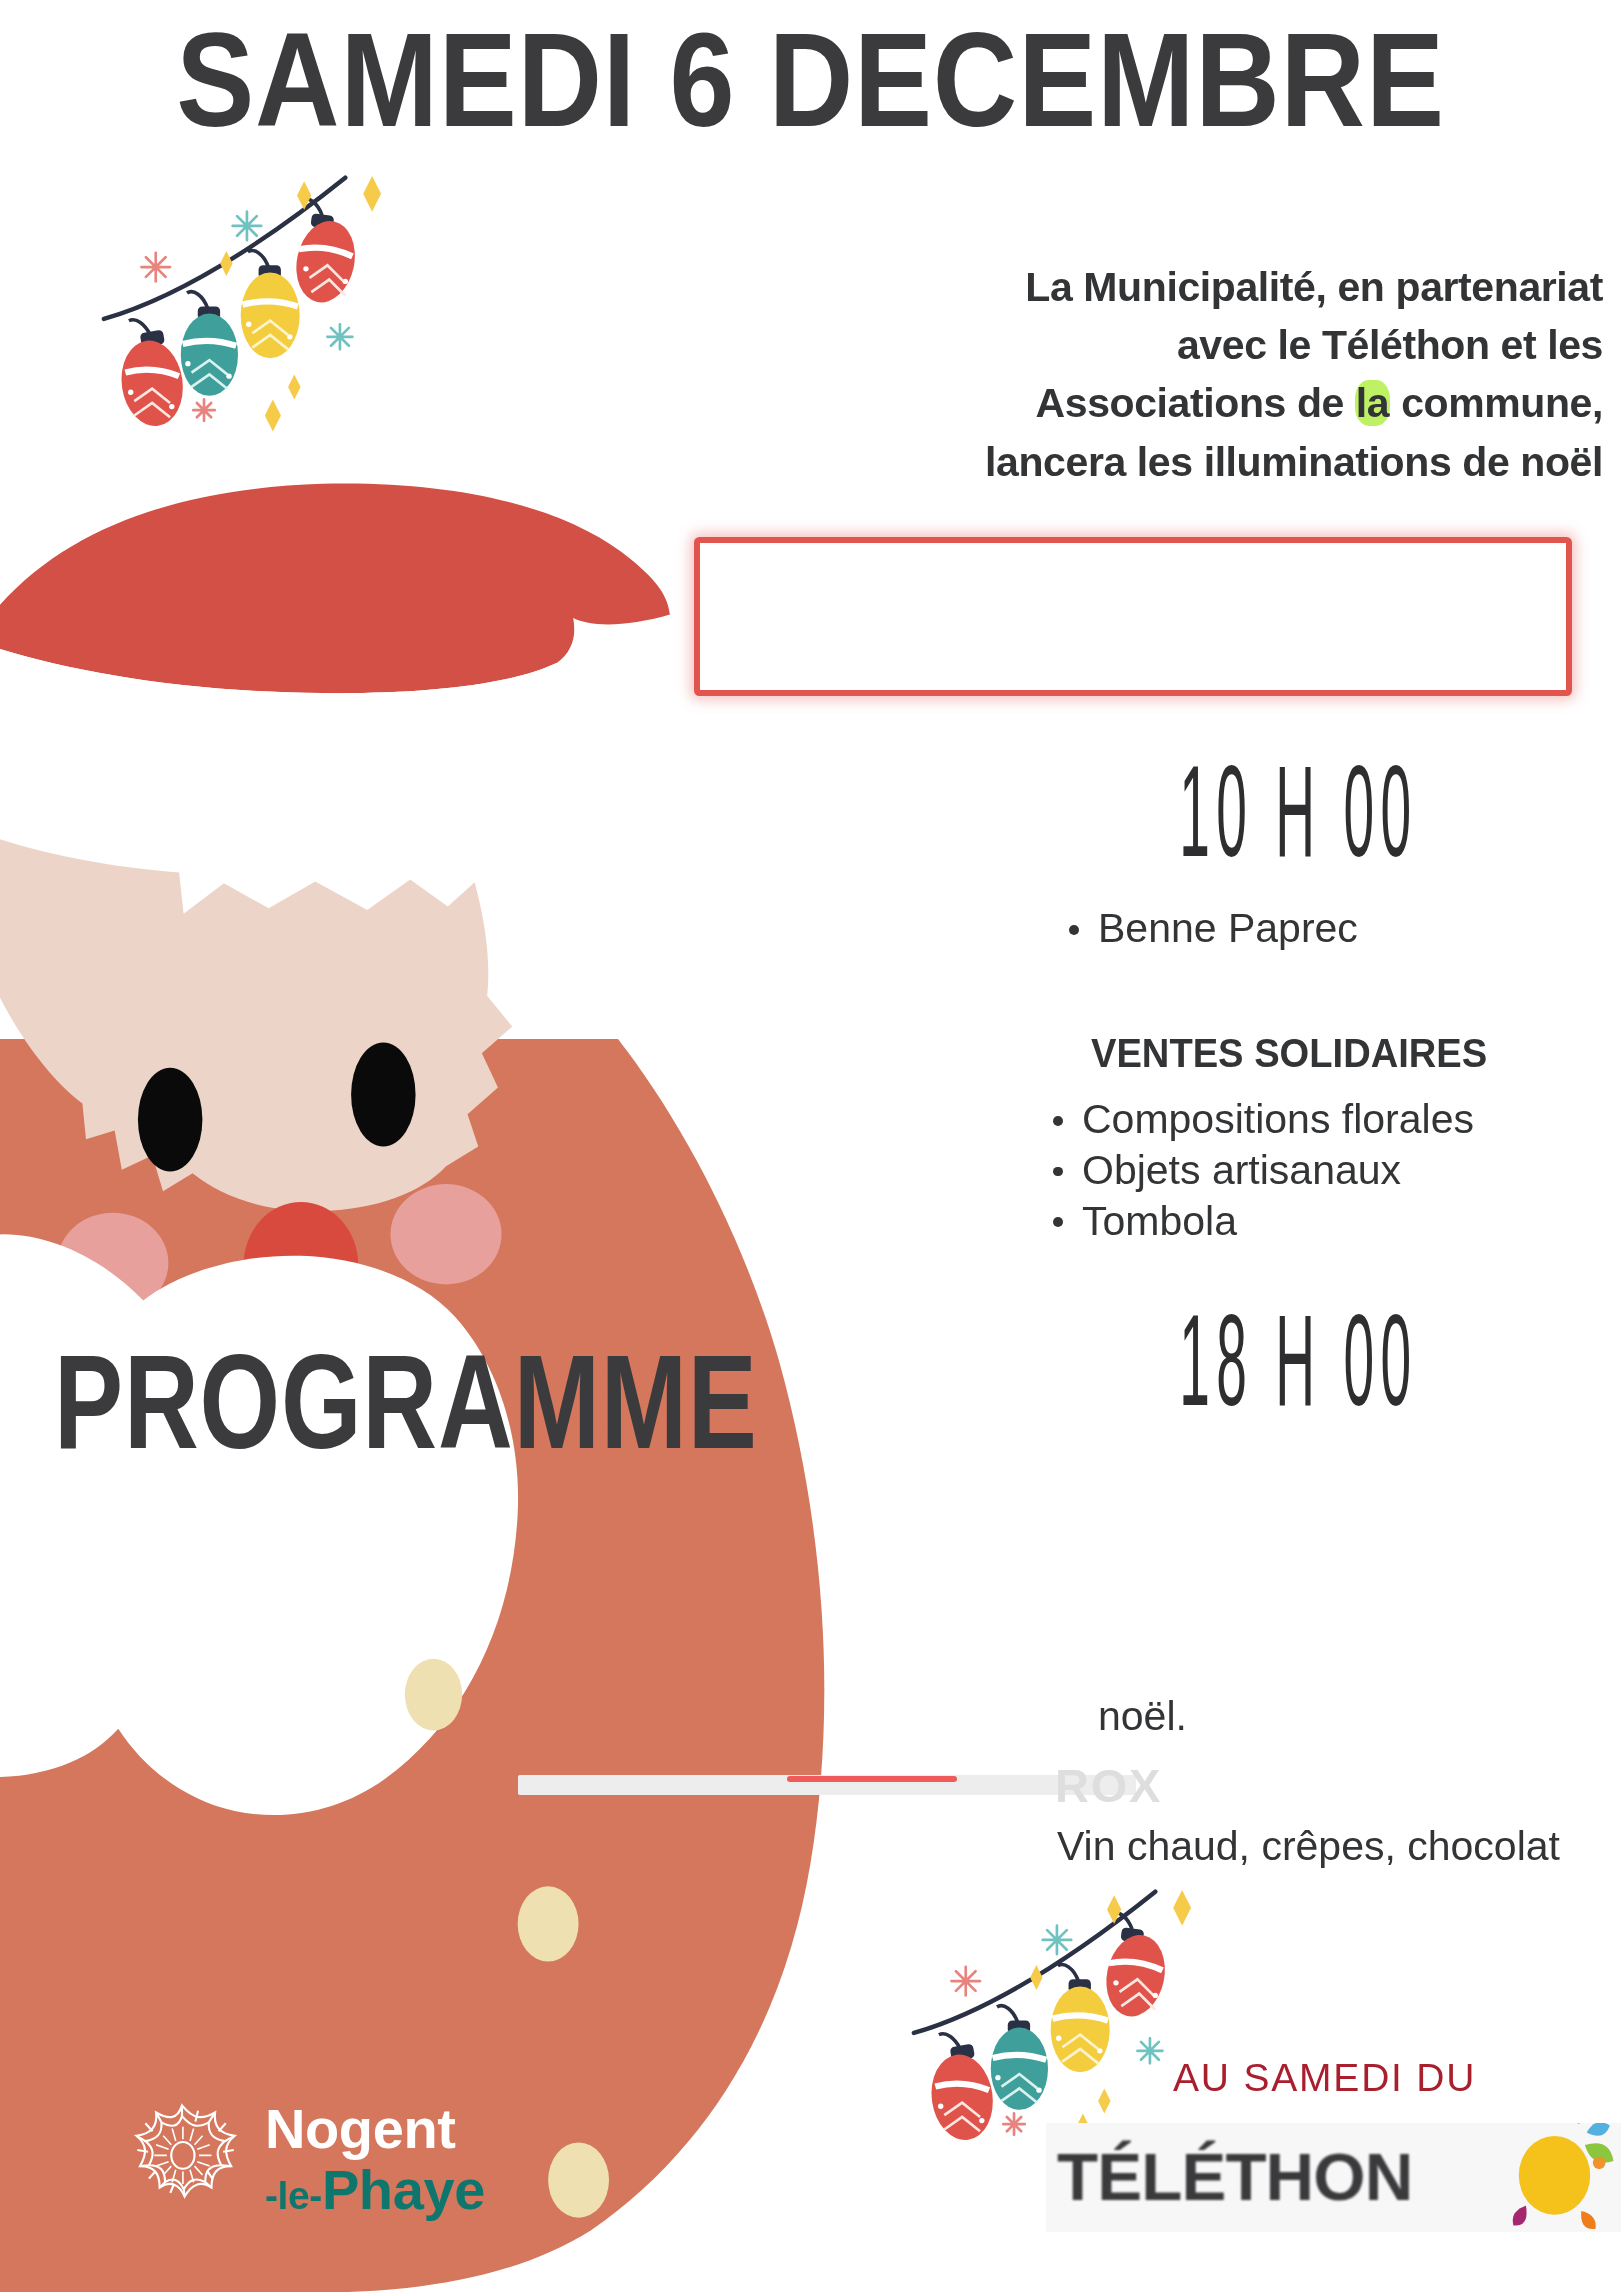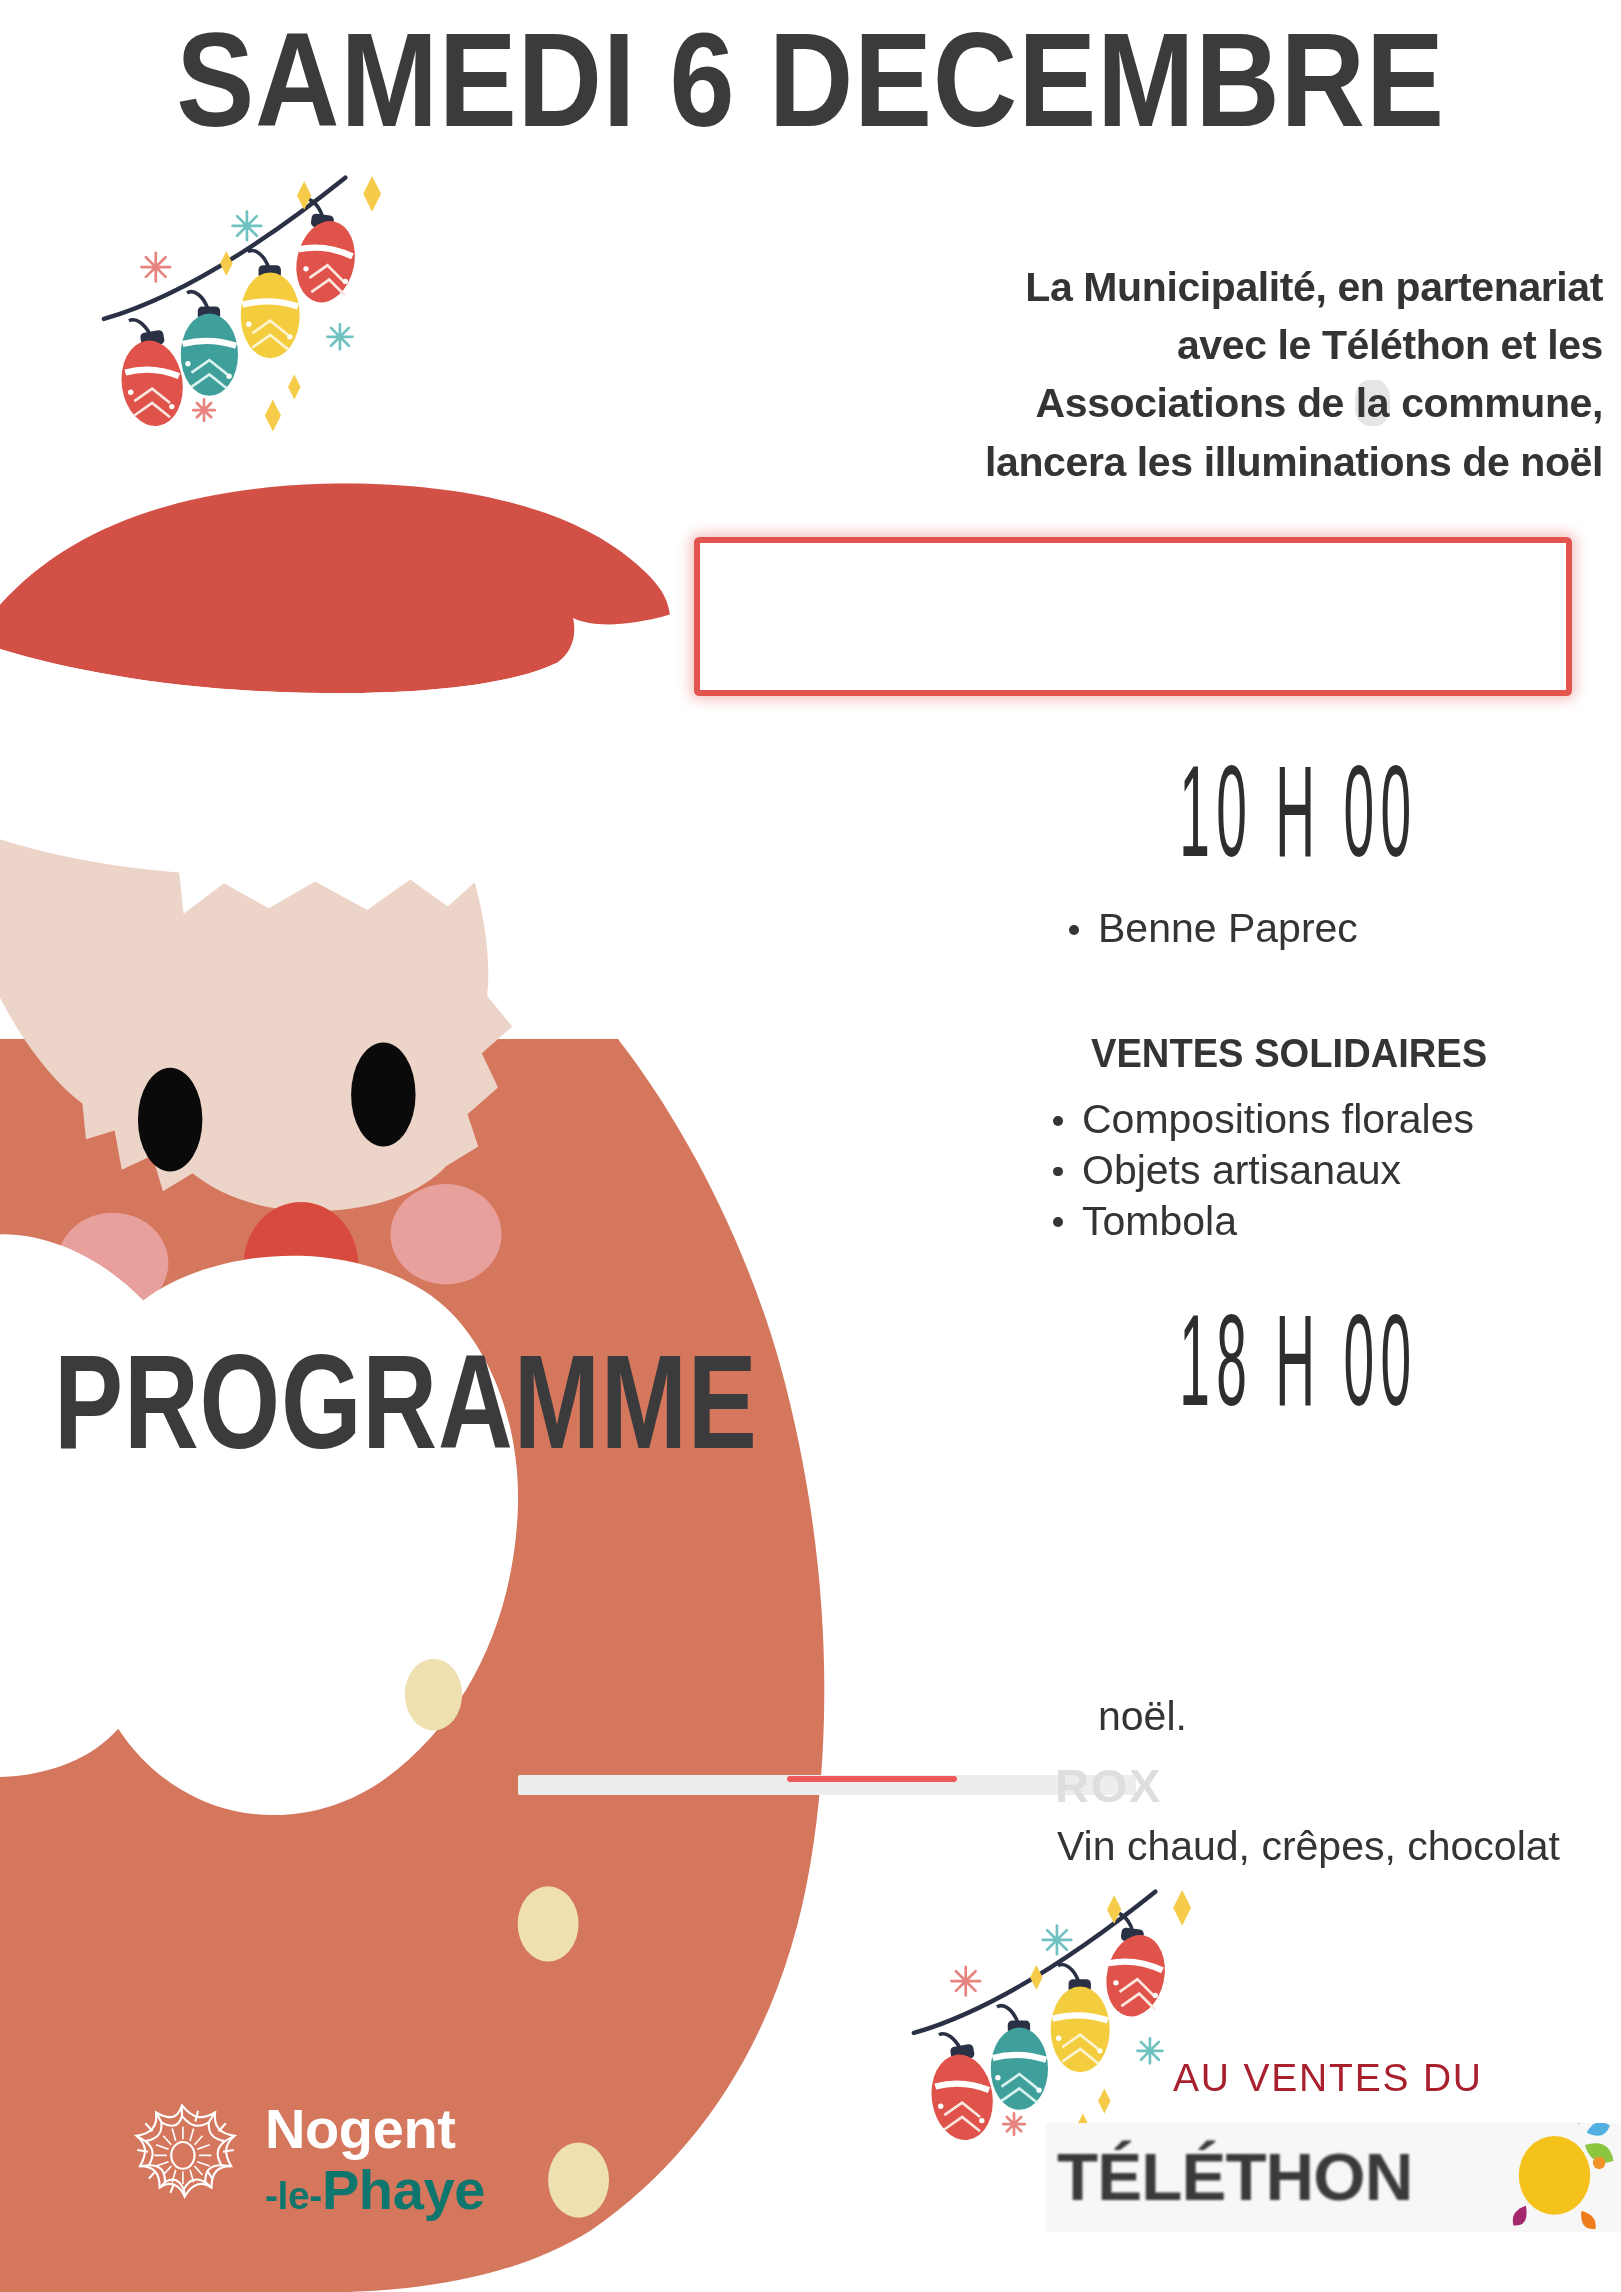--- a/index.html
+++ b/index.html
@@ -21,21 +21,21 @@
   .art svg{display:block;}
 
   
   .intro{
     position:absolute;left:690px;top:258px;width:913px;
     text-align:right;font-weight:bold;
     font-size:41px;line-height:1.42;color:#333436;
     font-family:"Liberation Sans",sans-serif;
     letter-spacing:-0.4px;
   }
-  .intro .hl{background:#e5e5e5;border-radius:40%;padding:0 0.9px;}
+  .intro .hl{background:#bef264;border-radius:40%;padding:0 0.9px;}
 
   .redbox{
     position:absolute;left:694px;top:537px;width:878px;height:159px;
     border:6.3px solid #e2554f;border-radius:5.4px;background:#fff;
     box-shadow:0 0 12.5px 3.6px rgba(226,85,79,0.35);
     box-sizing:border-box;
   }
   .redbox-text{
     position:absolute;left:694px;top:550px;width:878px;
     text-align:center;font-weight:bold;font-size:41px;line-height:1.42;
@@ -388,21 +388,21 @@
           <path d="M150 118 l7 -14 l7 14 l-7 14 z"></path>
           <path d="M236 42 l8 -16 l8 16 l-8 16 z"></path>
           <path d="M310 40 l10 -20 l10 20 l-10 20 z"></path>
           <path d="M226 256 l7 -14 l7 14 l-7 14 z"></path>
           <path d="M200 288 l9 -18 l9 18 l-9 18 z"></path>
         </g>
       </g>
     </svg>
   </div>
 
-  <div class="auprofit">AU VENTES DU</div>
+  <div class="auprofit">AU SAMEDI DU</div>
 
   <div class="telethon-logo">
     <div class="telethon-word">TÉLÉTHON</div>
     <svg class="telethon-mark" viewBox="0 0 140 126" xmlns="http://www.w3.org/2000/svg">
       <ellipse cx="70" cy="64" rx="40" ry="44" fill="#f5c21c"></ellipse>
       <path d="M 104 30 q 28 -8 32 18 q -24 8 -32 -18 z" fill="#8cc63f"></path>
       <path d="M 106 16 q 10 -18 26 -8 q -6 18 -26 8 z" fill="#52b1e0"></path>
       <path d="M 96 6 q -4 -10 8 -12 q 6 10 -8 12 z" fill="#2a6fb5"></path>
       <path d="M 38 98 q -18 6 -14 22 q 18 2 14 -22 z" fill="#a5276e"></path>
       <path d="M 100 104 q 18 4 16 20 q -18 2 -16 -20 z" fill="#ef7d1b"></path>

